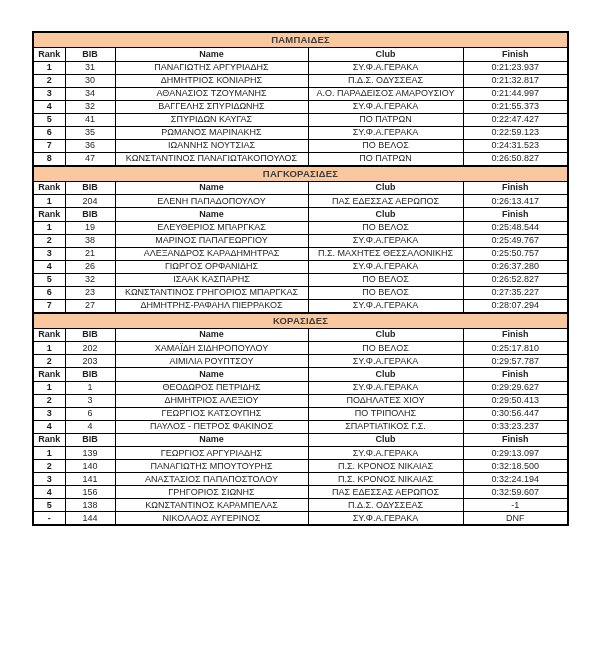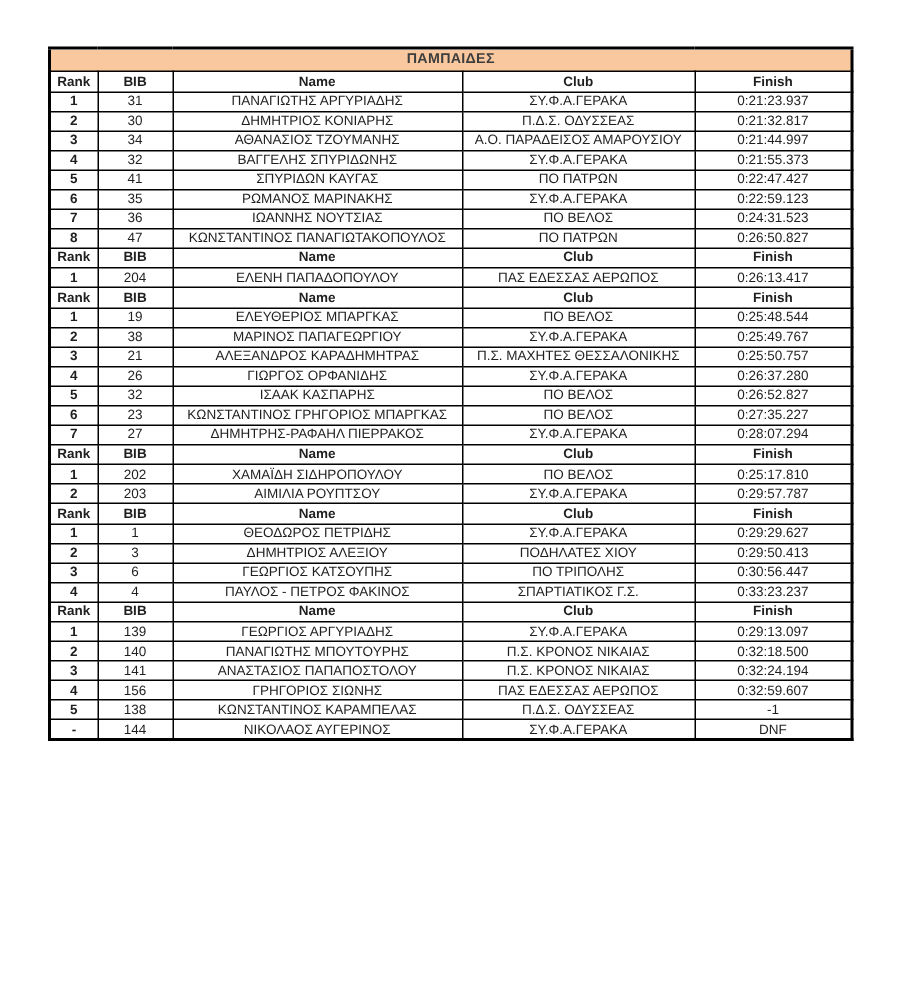--- a/index.html
+++ b/index.html
@@ -141,20 +141,23 @@
             <td class="finish">0:24:31.523</td>
           </tr>
           <tr>
             <td class="rank">8</td>
             <td class="bib">47</td>
             <td class="name">ΚΩΝΣΤΑΝΤΙΝΟΣ ΠΑΝΑΓΙΩΤΑΚΟΠΟΥΛΟΣ</td>
             <td class="club">ΠΟ ΠΑΤΡΩΝ</td>
             <td class="finish">0:26:50.827</td>
           </tr>
           <tr>
+            <th class="band" colspan="5">ΠΑΓΚΟΡΑΣΙΔΕΣ</th>
+          </tr>
+          <tr>
             <th class="colhead">Rank</th>
             <th class="colhead">BIB</th>
             <th class="colhead">Name</th>
             <th class="colhead">Club</th>
             <th class="colhead">Finish</th>
           </tr>
           <tr>
             <td class="rank">1</td>
             <td class="bib">204</td>
             <td class="name">ΕΛΕΝΗ ΠΑΠΑΔΟΠΟΥΛΟΥ</td>
@@ -209,20 +212,23 @@
             <td class="name">ΚΩΝΣΤΑΝΤΙΝΟΣ  ΓΡΗΓΟΡΙΟΣ ΜΠΑΡΓΚΑΣ</td>
             <td class="club">ΠΟ ΒΕΛΟΣ</td>
             <td class="finish">0:27:35.227</td>
           </tr>
           <tr>
             <td class="rank">7</td>
             <td class="bib">27</td>
             <td class="name">ΔΗΜΗΤΡΗΣ-ΡΑΦΑΗΛ ΠΙΕΡΡΑΚΟΣ</td>
             <td class="club">ΣΥ.Φ.Α.ΓΕΡΑΚΑ</td>
             <td class="finish">0:28:07.294</td>
+          </tr>
+          <tr>
+            <th class="band" colspan="5">ΚΟΡΑΣΙΔΕΣ</th>
           </tr>
           <tr>
             <th class="colhead">Rank</th>
             <th class="colhead">BIB</th>
             <th class="colhead">Name</th>
             <th class="colhead">Club</th>
             <th class="colhead">Finish</th>
           </tr>
           <tr>
             <td class="rank">1</td>

